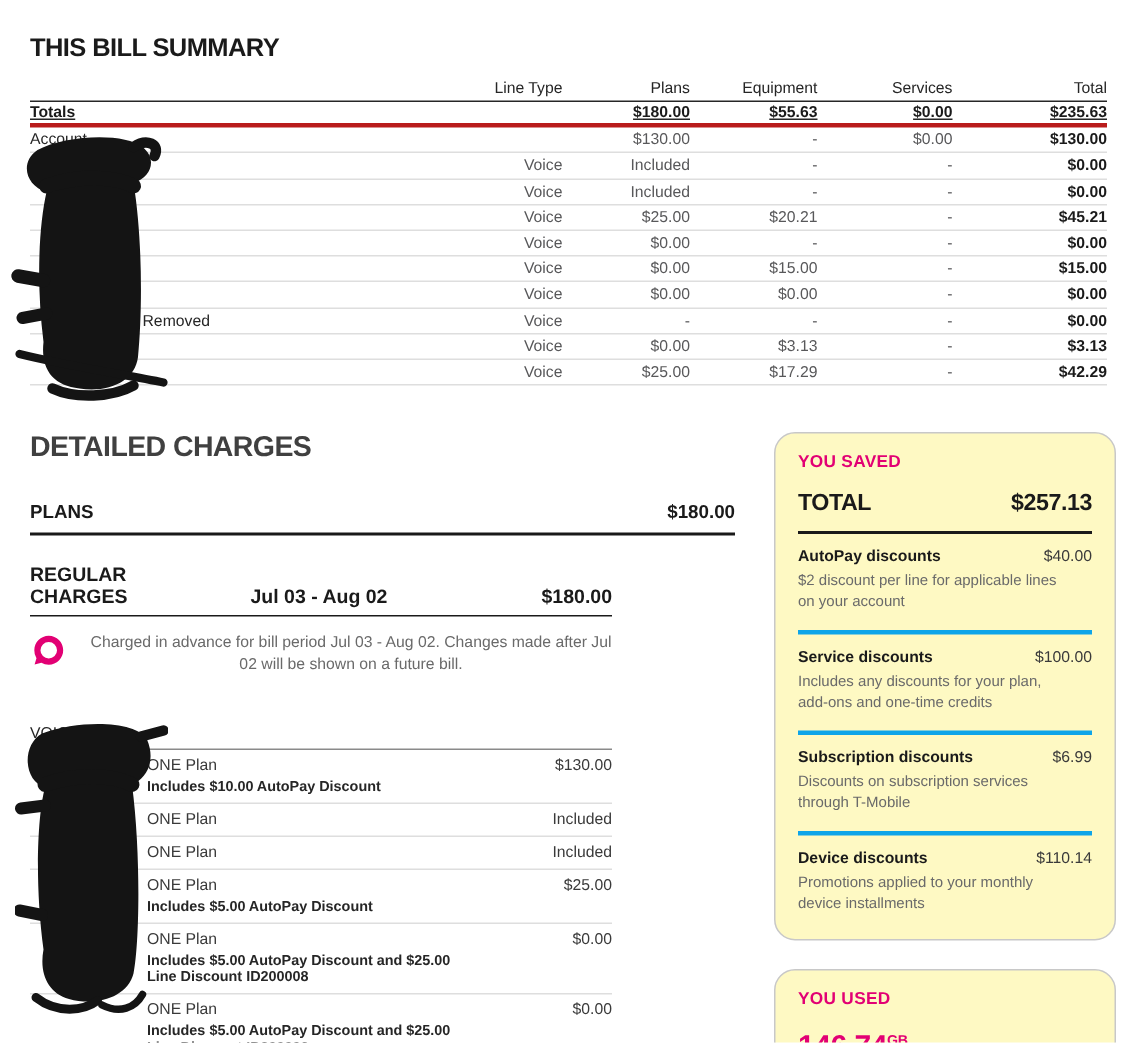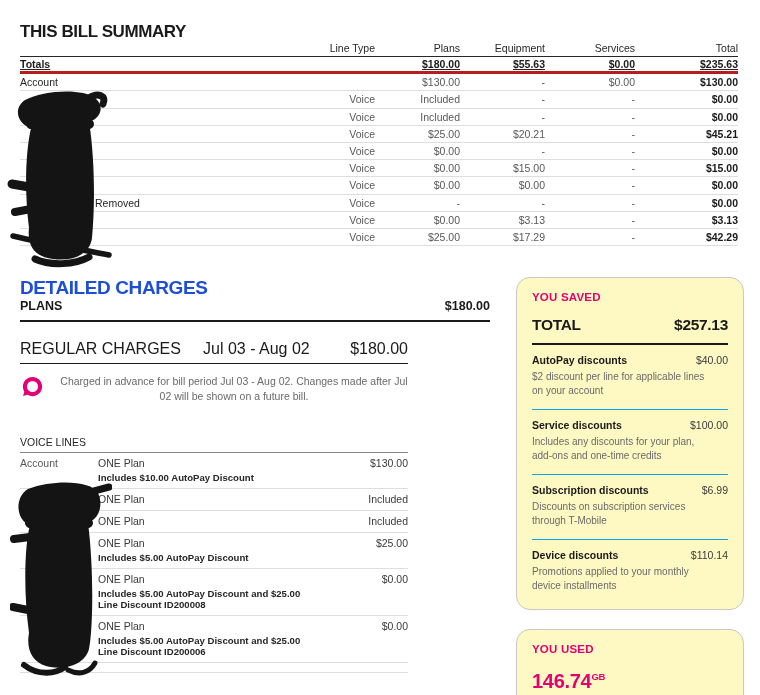--- a/index.html
+++ b/index.html
@@ -8,21 +8,21 @@
     width: 760px; height: 695px; overflow: hidden;
     font-family: "Liberation Sans", sans-serif;
     color: #262626;
   }
   .page { position: relative; width: 760px; height: 695px; background: #fff; }
 
   
   .summary { padding: 22px 22px 0 20px; }
   .summary h1 {
     font-size: 17px; font-weight: bold; letter-spacing: -0.4px;
-    color: #1a1a1a; 
+    color: #1a1a1a; margin-bottom: 11px;
   }
   .sum-table { width: 718px; font-size: 10.5px; }
   .sum-row {
     display: grid;
     grid-template-columns: 275px 80px 85px 85px 90px 103px;
     align-items: center;
     border-bottom: 1px solid #dedede;
     height: 17.2px;
   }
   .sum-row .c { text-align: right; color: #58585a; }
@@ -32,31 +32,31 @@
   .sum-head .c { color: #262626; font-weight: normal; }
   .sum-row.totals { border-bottom: 3px solid #b91c1c; text-decoration: underline; }
   .sum-row.totals .c { font-weight: bold; color: #1a1a1a; }
   .removed-label { padding-left: 75px; }
 
   
   .detail-wrap { display: flex; padding: 31px 16px 0 20px; align-items: flex-start; }
   .left-col { width: 470px; margin-right: 26px; flex: none; }
   .left-col h2 {
     font-size: 19px; font-weight: bold; letter-spacing: -0.4px;
-    color: #1d4ed8; 
+    color: #404040; margin-bottom: 24px;
   }
   .plans-row {
     display: flex; justify-content: space-between; align-items: flex-end;
     width: 470px; border-bottom: 2px solid #1a1a1a; padding-bottom: 7px;
     font-size: 12.5px; font-weight: bold; color: #1a1a1a; margin-bottom: 18px;
   }
   .reg-row {
     display: flex; align-items: flex-end; width: 388px;
     border-bottom: 1.5px solid #1a1a1a; padding-bottom: 5px;
-    font-size: 16px; font-weight: normal; color: #1a1a1a; margin-bottom: 10px;
+    font-size: 13px; font-weight: bold; color: #1a1a1a; margin-bottom: 10px; gap: 36px;
   }
   .reg-row .reg-label { flex: 1; text-align: left; }
   .reg-row .reg-period { width: 125px; text-align: left; }
   .reg-row .reg-amount { width: 80px; text-align: right; }
   .note { display: flex; width: 392px; margin-top: 2px; text-align: center; }
   .note .bubble { flex: none; width: 21px; height: 21px; margin: 2px 13px 0 2px; }
   .note .note-text { font-size: 10.5px; color: #6a6a6a; line-height: 1.4; }
 
   .voice-label {
     width: 388px; margin-top: 33px; font-size: 10.5px; font-weight: normal;
@@ -76,21 +76,21 @@
   .card {
     border: 1px solid #c8c8c8; border-radius: 14px;
     padding: 13px 15px 12px; background: #fef9c3;
   }
   .card-title { color: #E20074; font-size: 11.5px; font-weight: bold; letter-spacing: 0.2px; }
   .total-row {
     display: flex; justify-content: space-between; align-items: flex-end;
     padding: 13px 0 9px; border-bottom: 2px solid #1a1a1a;
     font-size: 15.5px; font-weight: bold; color: #1a1a1a; letter-spacing: -0.3px;
   }
-  .saved-item { padding: 9px 0 11px; border-bottom: 1px solid #0ea5e9; }
+  .saved-item { padding: 9px 0 11px; border-bottom: 3px solid #0ea5e9; }
   .saved-item:last-child { border-bottom: none; padding-bottom: 4px; }
   .si-head { display: flex; justify-content: space-between; font-size: 10.5px; }
   .si-name { font-weight: bold; color: #1a1a1a; }
   .si-amount { color: #3a3a3a; }
   .si-desc { font-size: 10px; color: #6a6a6a; line-height: 1.4; margin-top: 4px; width: 178px; }
 
   .used-card { margin-top: 19px; }
   .used-amount { margin-top: 15px; color: #E20074; font-size: 20px; font-weight: bold; letter-spacing: -0.3px; }
   .used-amount sup { font-size: 9.5px; vertical-align: super; }
   .used-card-inner { padding-bottom: 10px; }

